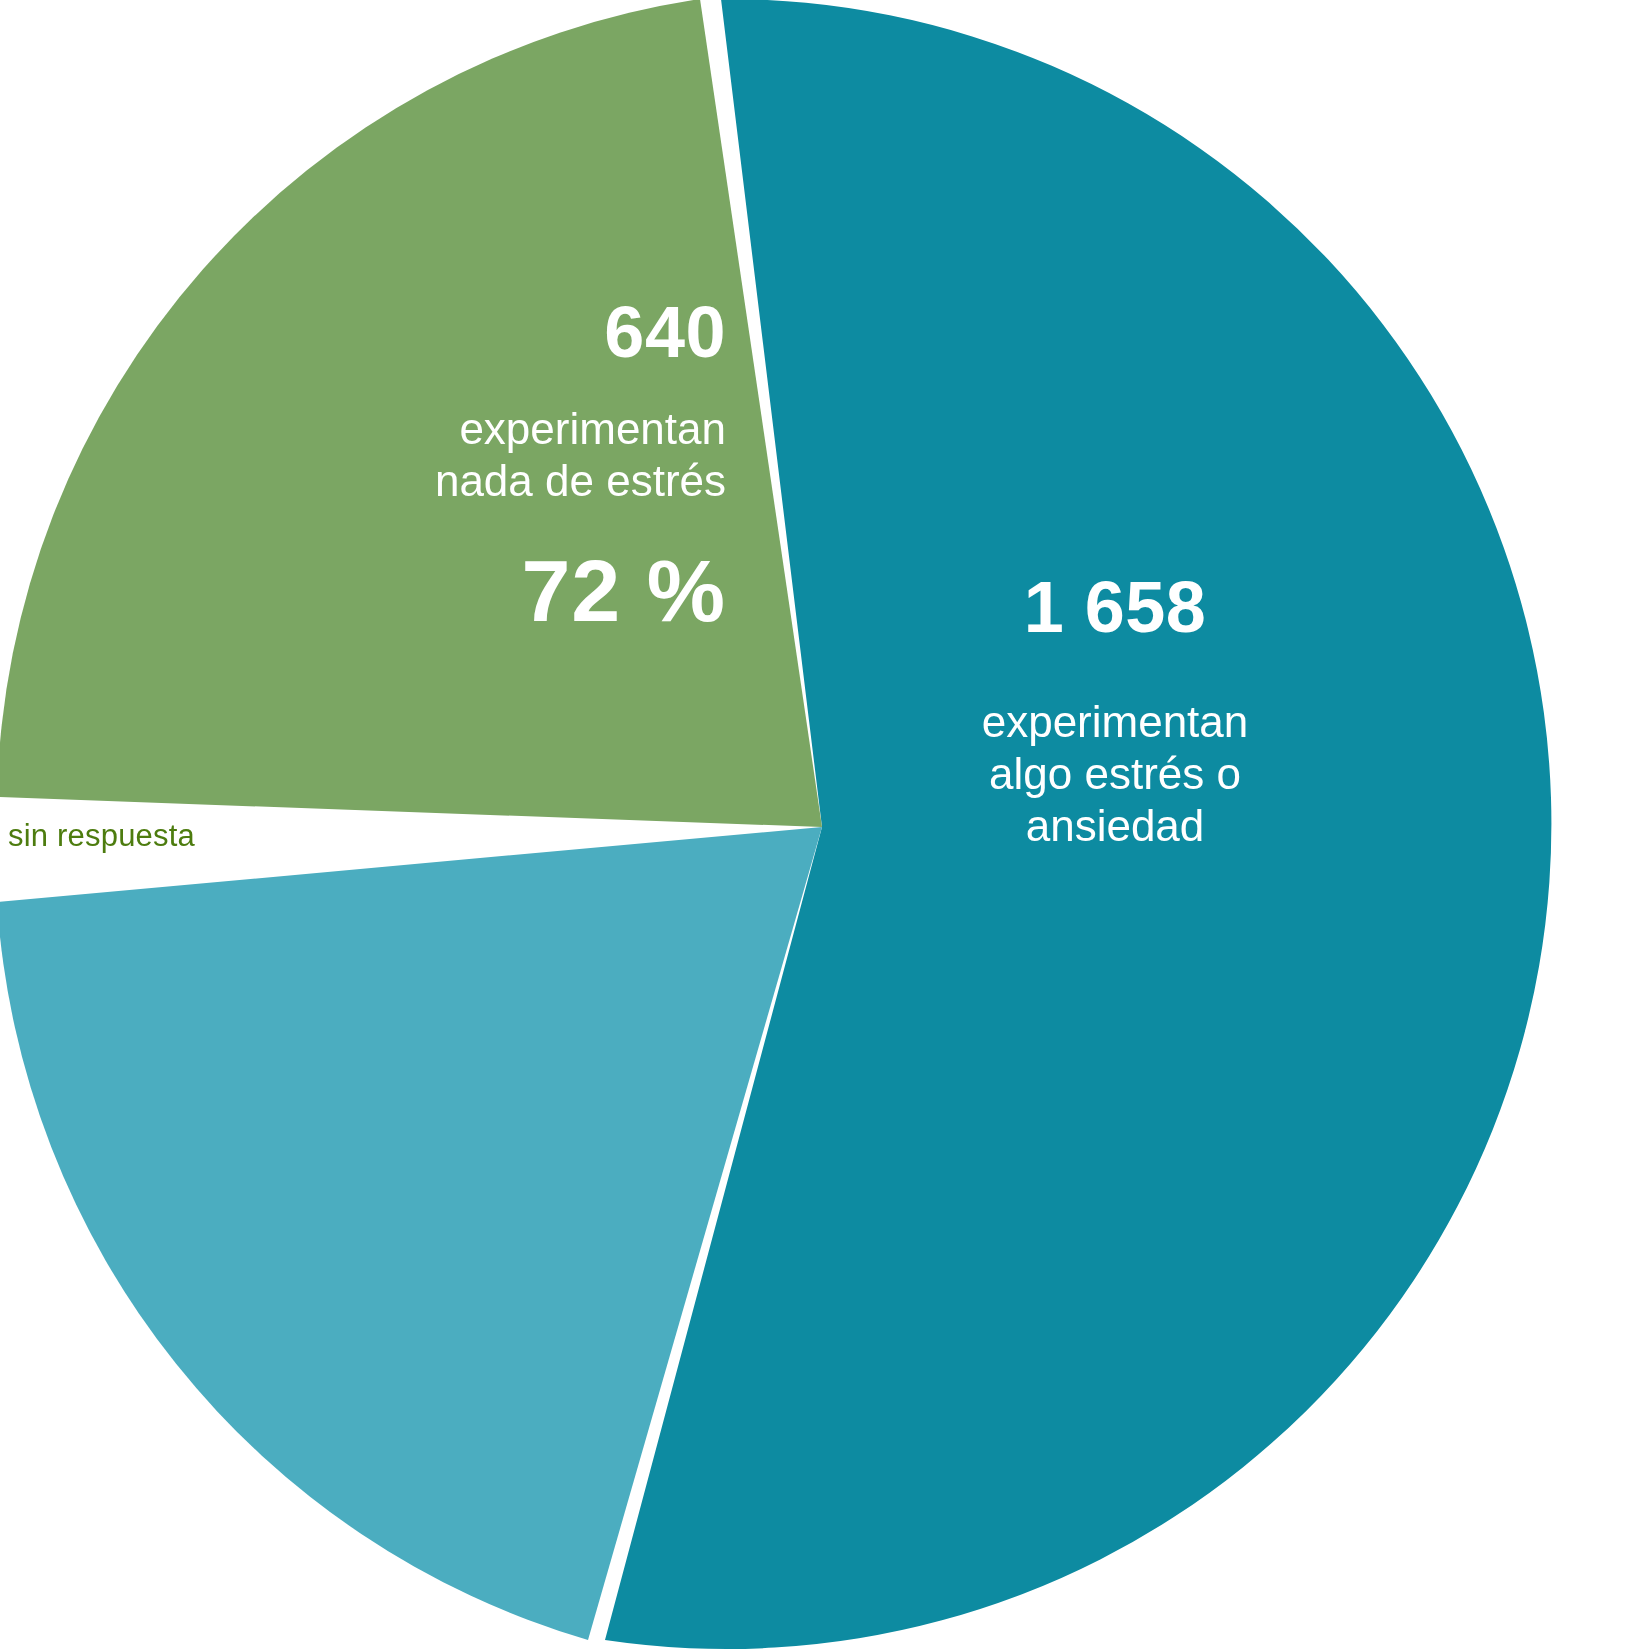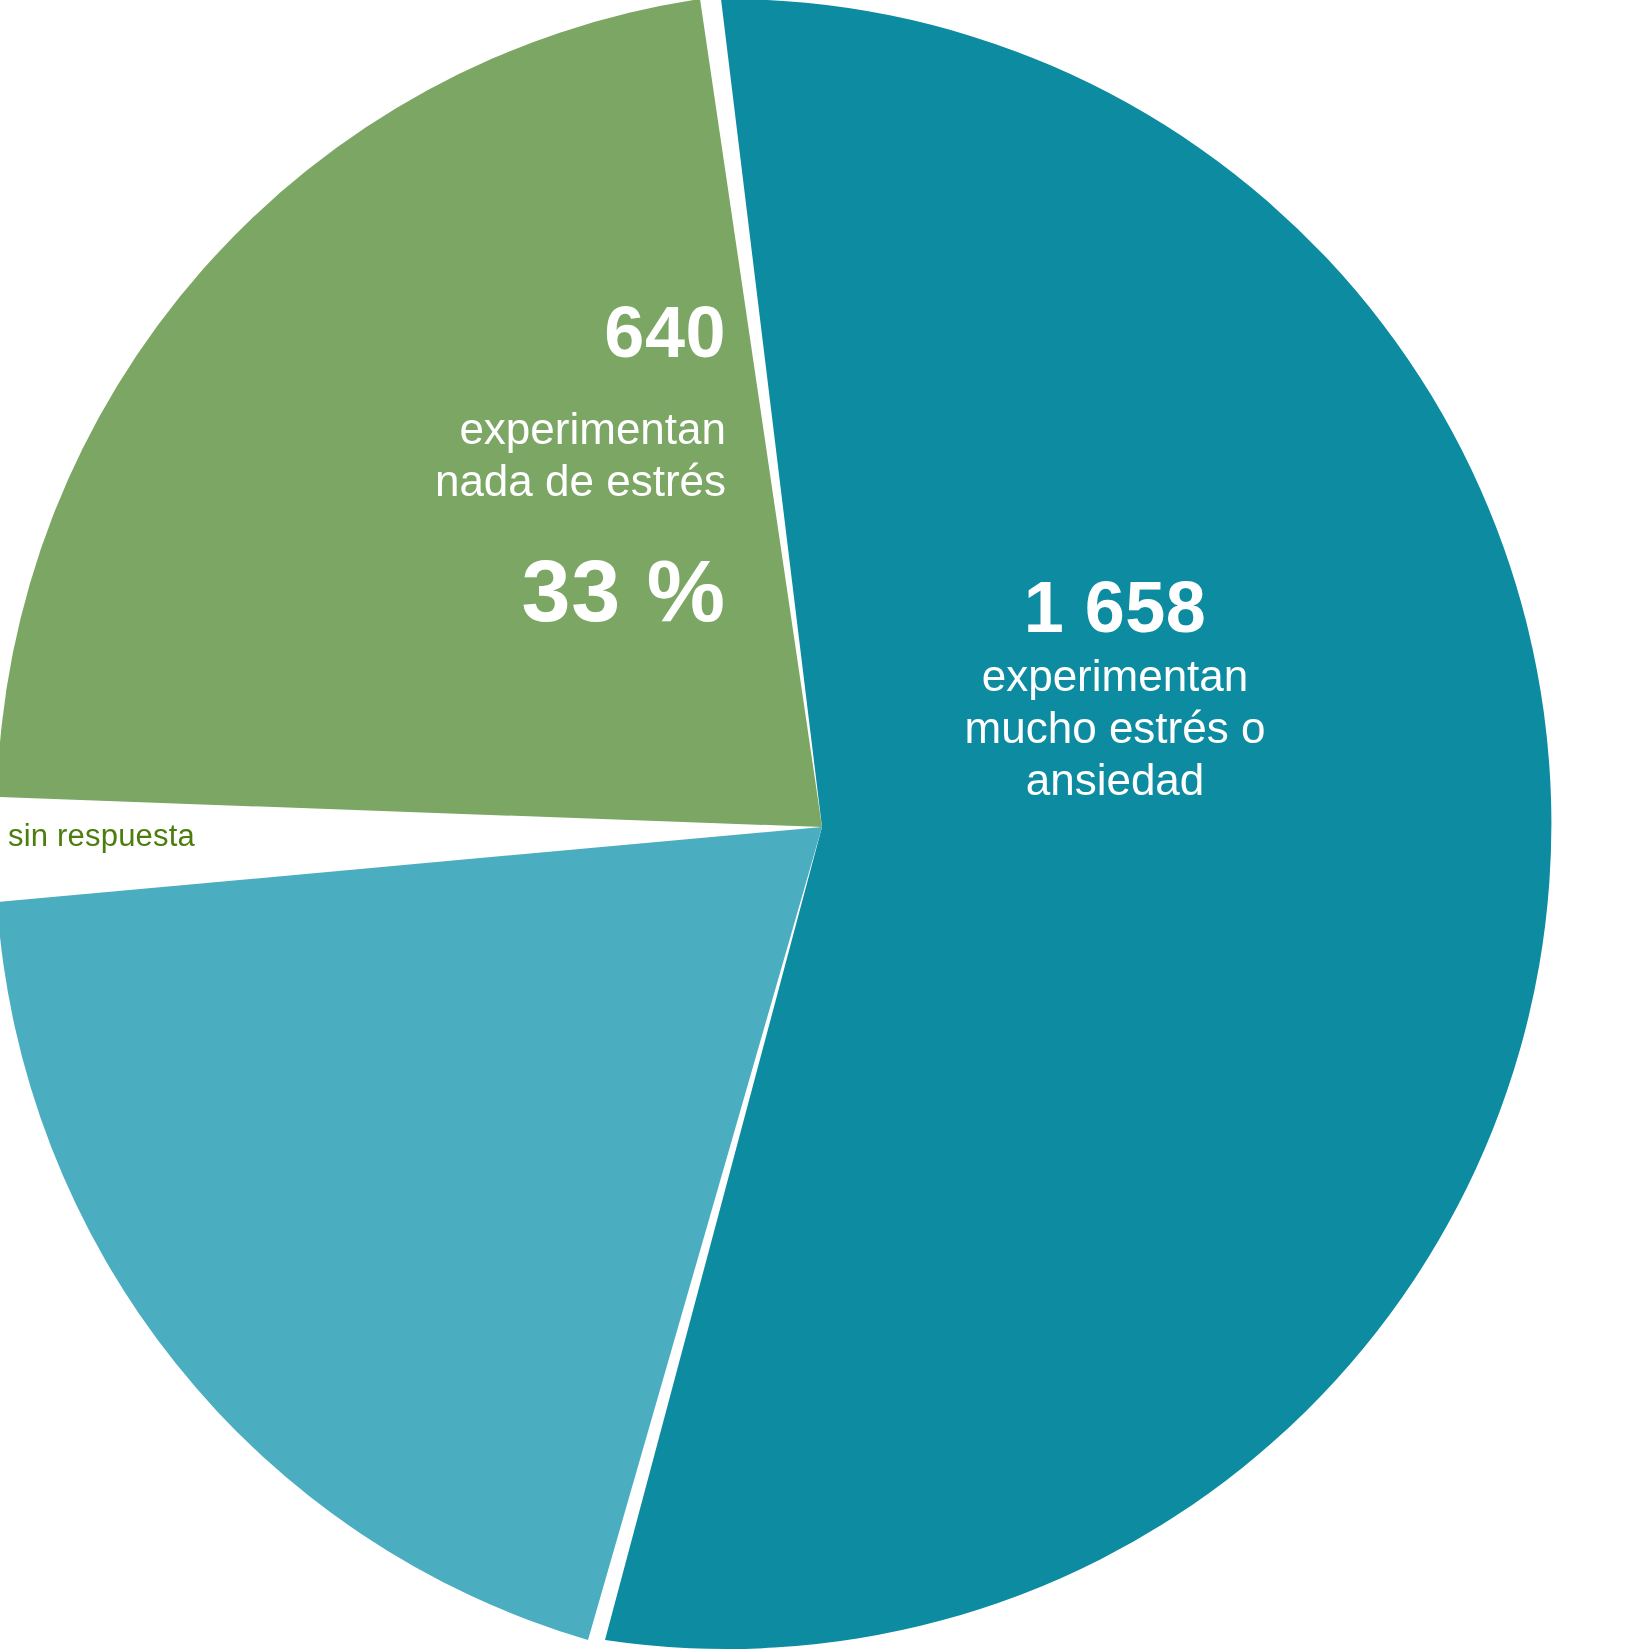--- a/index.html
+++ b/index.html
@@ -52,21 +52,21 @@
     letter-spacing: 1px;
     display: block;
   }
 
   
   #label-mucho {
     left: 870px;
     top: 565px;
     width: 490px;
   }
-  #label-mucho .big-number { }
+  #label-mucho .big-number { margin-bottom: 46px; }
   #label-mucho .descr      { margin-bottom: 52px; }
 
   
   #label-algo {
     left: 276px;
     top: 290px;
     width: 450px;
     text-align: right;
   }
   #label-algo .big-number { margin-bottom: 28px; }
@@ -113,30 +113,30 @@
     <path fill="#4BADC0" d="M 822 827
              L -3 902
              A 825 825 0 0 0 588 1640
              Z"></path>
   </svg>
 
   <div class="label-group" id="label-mucho">
     <span class="big-number">1 658</span>
     <span class="descr">
       <span>experimentan</span><br>
-      <span>mucho estrés o</span><br>
+      <span>algo estrés o</span><br>
       <span>ansiedad</span>
     </span>
   </div>
 
   <div class="label-group" id="label-algo">
     <span class="big-number">640</span>
     <span class="descr">
       <span>experimentan</span><br>
       <span>nada de estrés</span>
     </span>
-    <span class="pct">33 %</span>
+    <span class="pct">72 %</span>
   </div>
 
 
   <div id="label-sin">sin respuesta</div>
 
 </div>
 
 </body></html>

